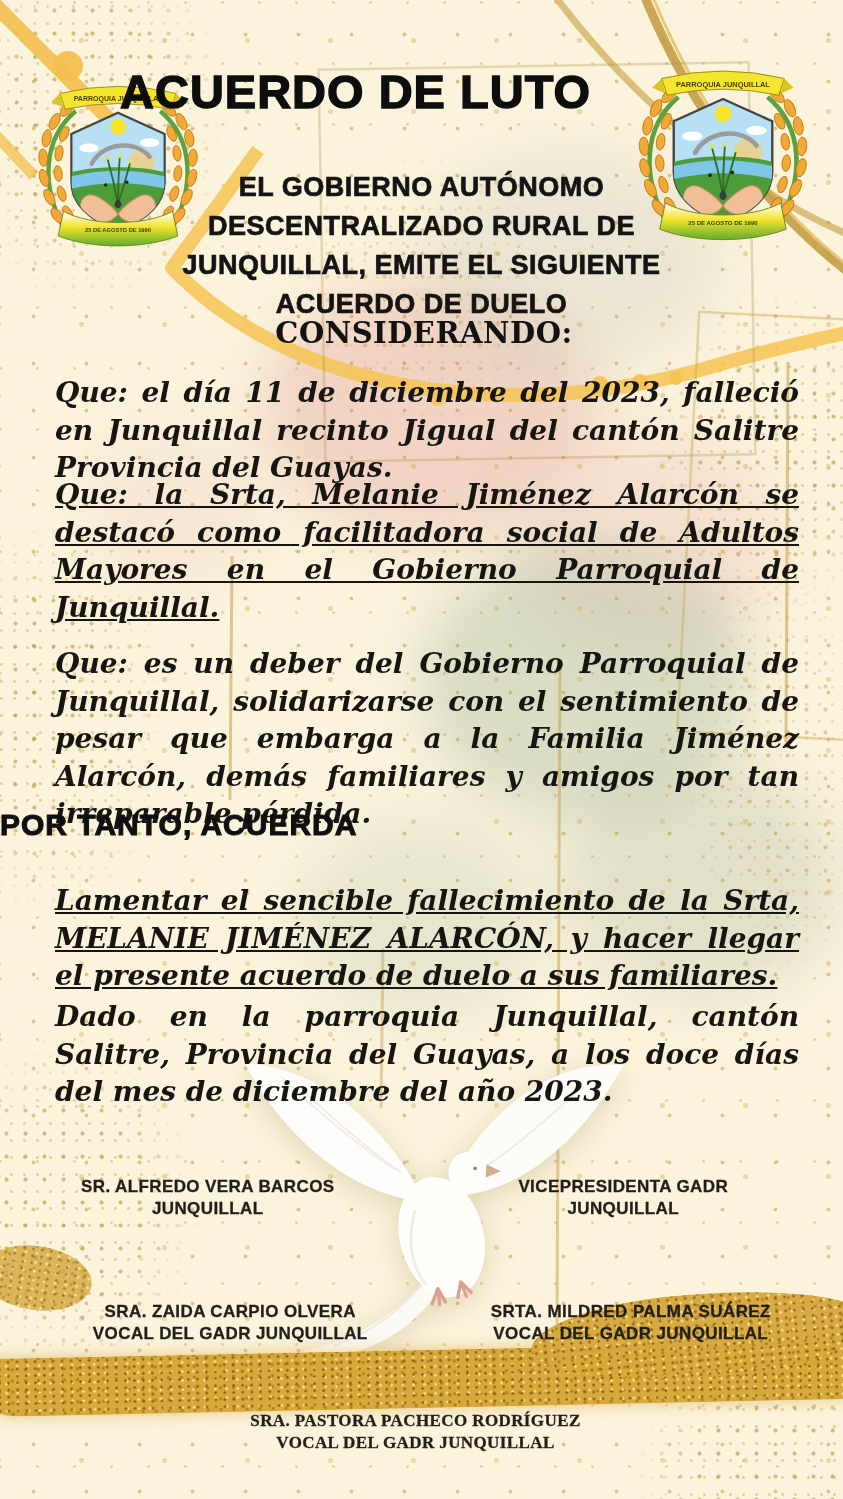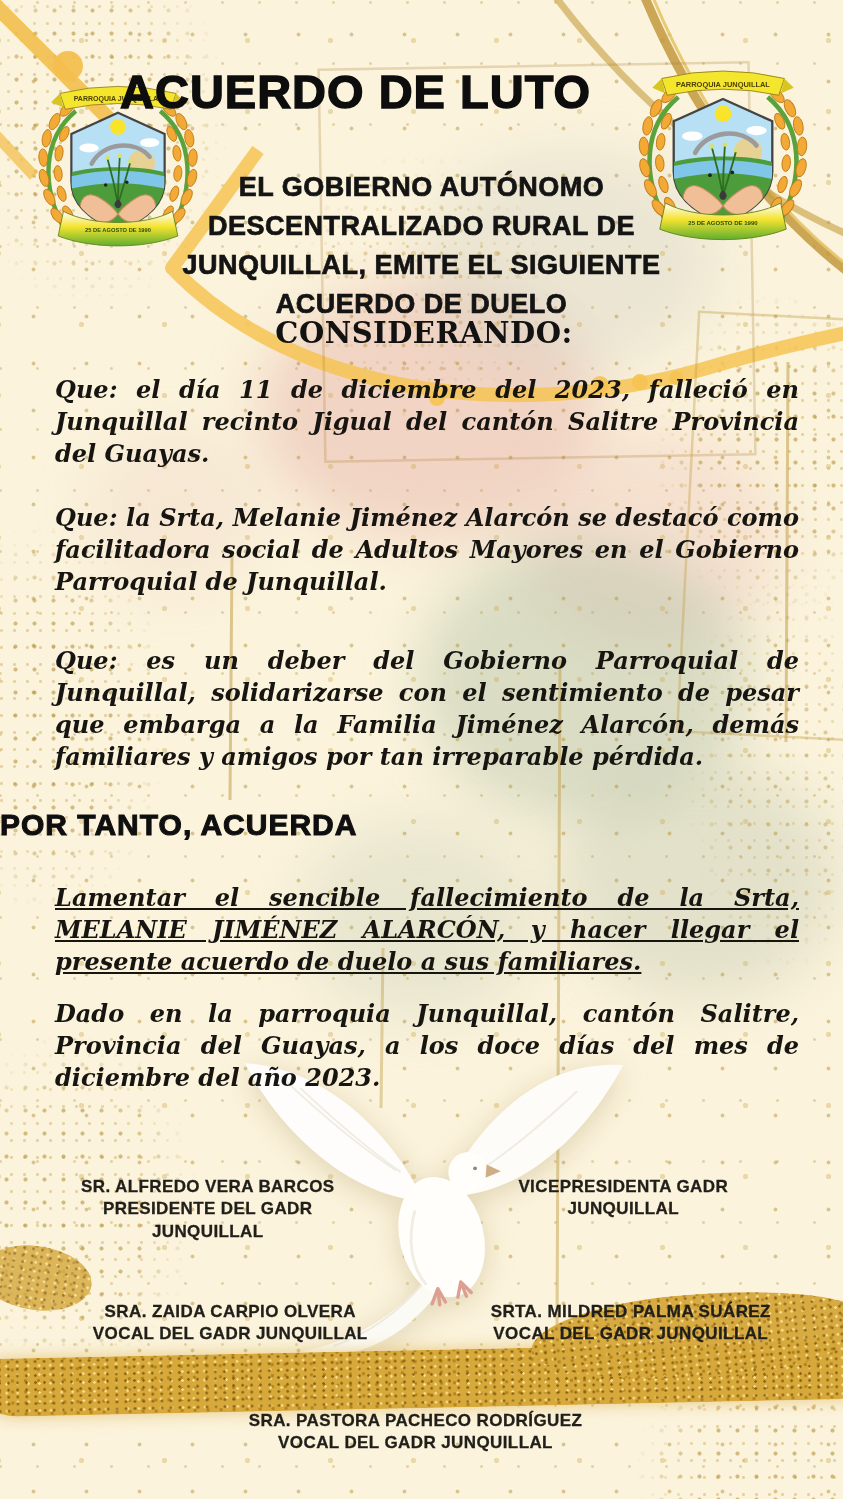--- a/index.html
+++ b/index.html
@@ -60,24 +60,24 @@
     text-align:center;font-size:27px;font-weight:700;line-height:1.45;
     letter-spacing:.5px;color:#141414;-webkit-text-stroke:.7px #141414;
   }
   .considerando{
     position:absolute;top:316px;left:5px;right:0;z-index:5;text-align:center;
     font-family:"DejaVu Serif",serif;font-weight:700;font-size:29px;letter-spacing:.5px;color:#121212;
   }
   .body-p{
     position:absolute;left:55px;right:44px;z-index:5;margin:0;
     font-family:"DejaVu Serif",serif;font-weight:700;font-style:italic;
-    font-size:24px;line-height:1.34;text-align:justify;color:#171511;
+    font-size:28px;line-height:1.34;text-align:justify;color:#171511;
   }
   .p1{top:374px;}
-  .p2{top:502px;}
+  .p2{top:476px;text-decoration:underline;}
   .p3{top:645px;}
   .portanto{
     position:absolute;top:808px;left:0;right:0;z-index:5;text-align:left;
     font-size:30px;font-weight:700;letter-spacing:1px;color:#0f0f0f;-webkit-text-stroke:1px #0f0f0f;
   }
   .p4{top:882px;text-decoration:underline;}
   .p5{top:998px;}
   
   .dove{position:absolute;left:243px;top:1035px;width:382px;height:322px;z-index:3;
         filter:drop-shadow(0 6px 14px rgba(176,152,96,.35));}
@@ -96,21 +96,21 @@
         border-radius:18px 30px 22px 34px / 10px 14px 12px 16px;
         box-shadow:0 0 16px rgba(215,168,58,.55);}
   .blob-r{right:-24px;top:1294px;width:336px;height:84px;transform:rotate(-5deg);
           border-radius:45% 55% 40% 60% / 50% 45% 55% 50%;opacity:.95;}
   .blob-l{left:-20px;top:1246px;width:112px;height:64px;transform:rotate(8deg);
           border-radius:50%;opacity:.8;}
   
   .sig-row{position:absolute;left:0;right:12px;display:flex;z-index:6;}
   .row1{top:1176px;}
   .row2{top:1301px;padding-left:30px;}
-  .row3{top:1410px;}
+  .row3{top:1410px;font-family:Liberation Serif, serif;}
   .sig{flex:1;text-align:center;font-weight:700;font-size:17px;line-height:1.32;
        letter-spacing:.4px;color:#211f1a;-webkit-text-stroke:.3px #211f1a;}
 </style>
 </head>
 <body>
 
 <div class="page">
 
   <div class="dots-layer"></div>
   <div class="dense d1"></div>
@@ -296,21 +296,20 @@
     <path d="M228,255 l-3,16 m3,-16 l6,15 m-6,-15 l11,11" stroke="#dba091" stroke-width="3.5" fill="none" stroke-linecap="round"></path>
   </svg>
 
   <div class="glitter band"></div>
   <div class="glitter blob-r"></div>
   <div class="glitter blob-l"></div>
 
   <div class="sig-row row1">
     <div class="sig">
       <div>SR. ALFREDO VERA BARCOS</div>
-      <div>PRESIDENTE DEL GADR</div>
       <div>JUNQUILLAL</div>
     </div>
     <div class="sig">
       <div>VICEPRESIDENTA GADR</div>
       <div>JUNQUILLAL</div>
     </div>
   </div>
 
   <div class="sig-row row2">
     <div class="sig">

